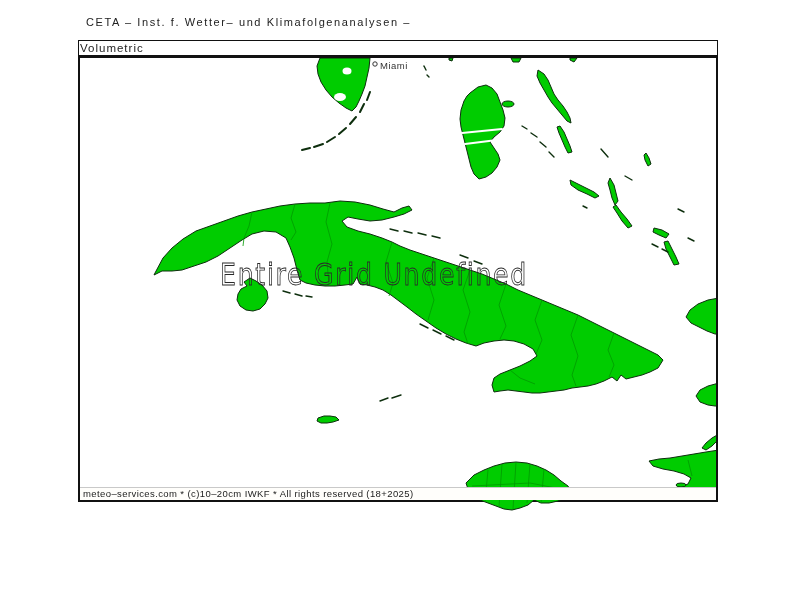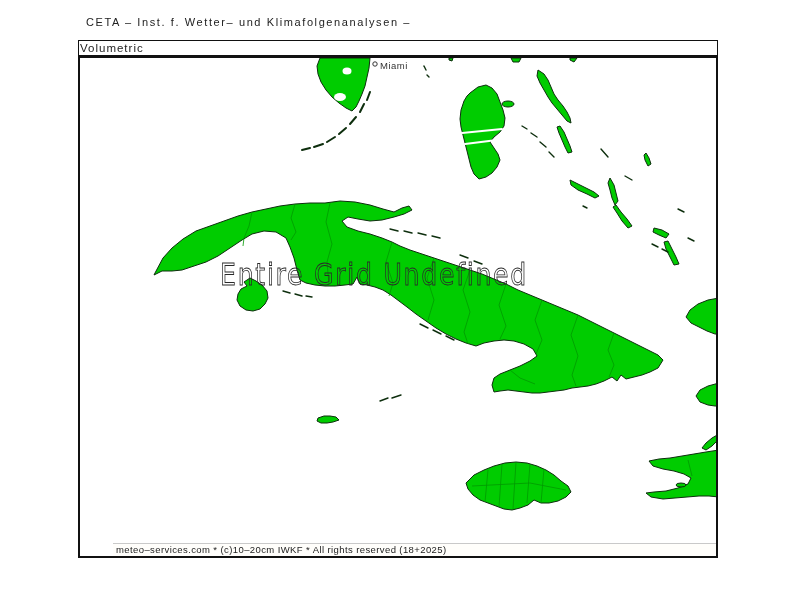--- a/index.html
+++ b/index.html
@@ -11,29 +11,29 @@
     position:absolute; left:86px; top:16px; font-size:11px; letter-spacing:1.6px;
     white-space:pre; color:#222;
   }
   .titlebar {
     position:absolute; left:78px; top:40px; width:640px; height:16px;
     box-sizing:border-box; border:1px solid #111; background:#fff;
     display:flex; justify-content:space-between; align-items:center;
     padding:0 4px 0 1px; font-size:11.5px; letter-spacing:1px; white-space:pre;
   }
   .map-frame {
-    position:absolute; left:78px; top:56px; width:640px; height:502px;
+    position:absolute; left:78px; top:56px; width:640px; height:446px;
     box-sizing:border-box; border:2px solid #111; background:#fff;
   }
   .map-svg { position:absolute; left:0; top:0; display:block; }
   .map-footer {
     position:absolute; left:0; right:0; bottom:0; height:12px;
     border-top:1px solid #c9c9c9; background:#fffefb;
     font-size:9.5px; letter-spacing:0.4px; line-height:12px; padding-left:3px;
-    white-space:pre; color:#222;margin-left:33px;
+    white-space:pre; color:#222;
   }
   .land { fill:#00cc00; stroke:#0d2e0d; stroke-width:1; stroke-linejoin:round; }
   .border { fill:none; stroke:#009900; stroke-width:0.8; stroke-linejoin:round; }
   .dash  { stroke:#0d2e0d; stroke-width:2; stroke-linecap:round; }
   .tinydash { stroke:#0d2e0d; stroke-width:1.4; stroke-linecap:round; }
   .channel { stroke:#ffffff; stroke-width:2; stroke-linecap:round; }
 </style>
 </head>
 <body>
 

